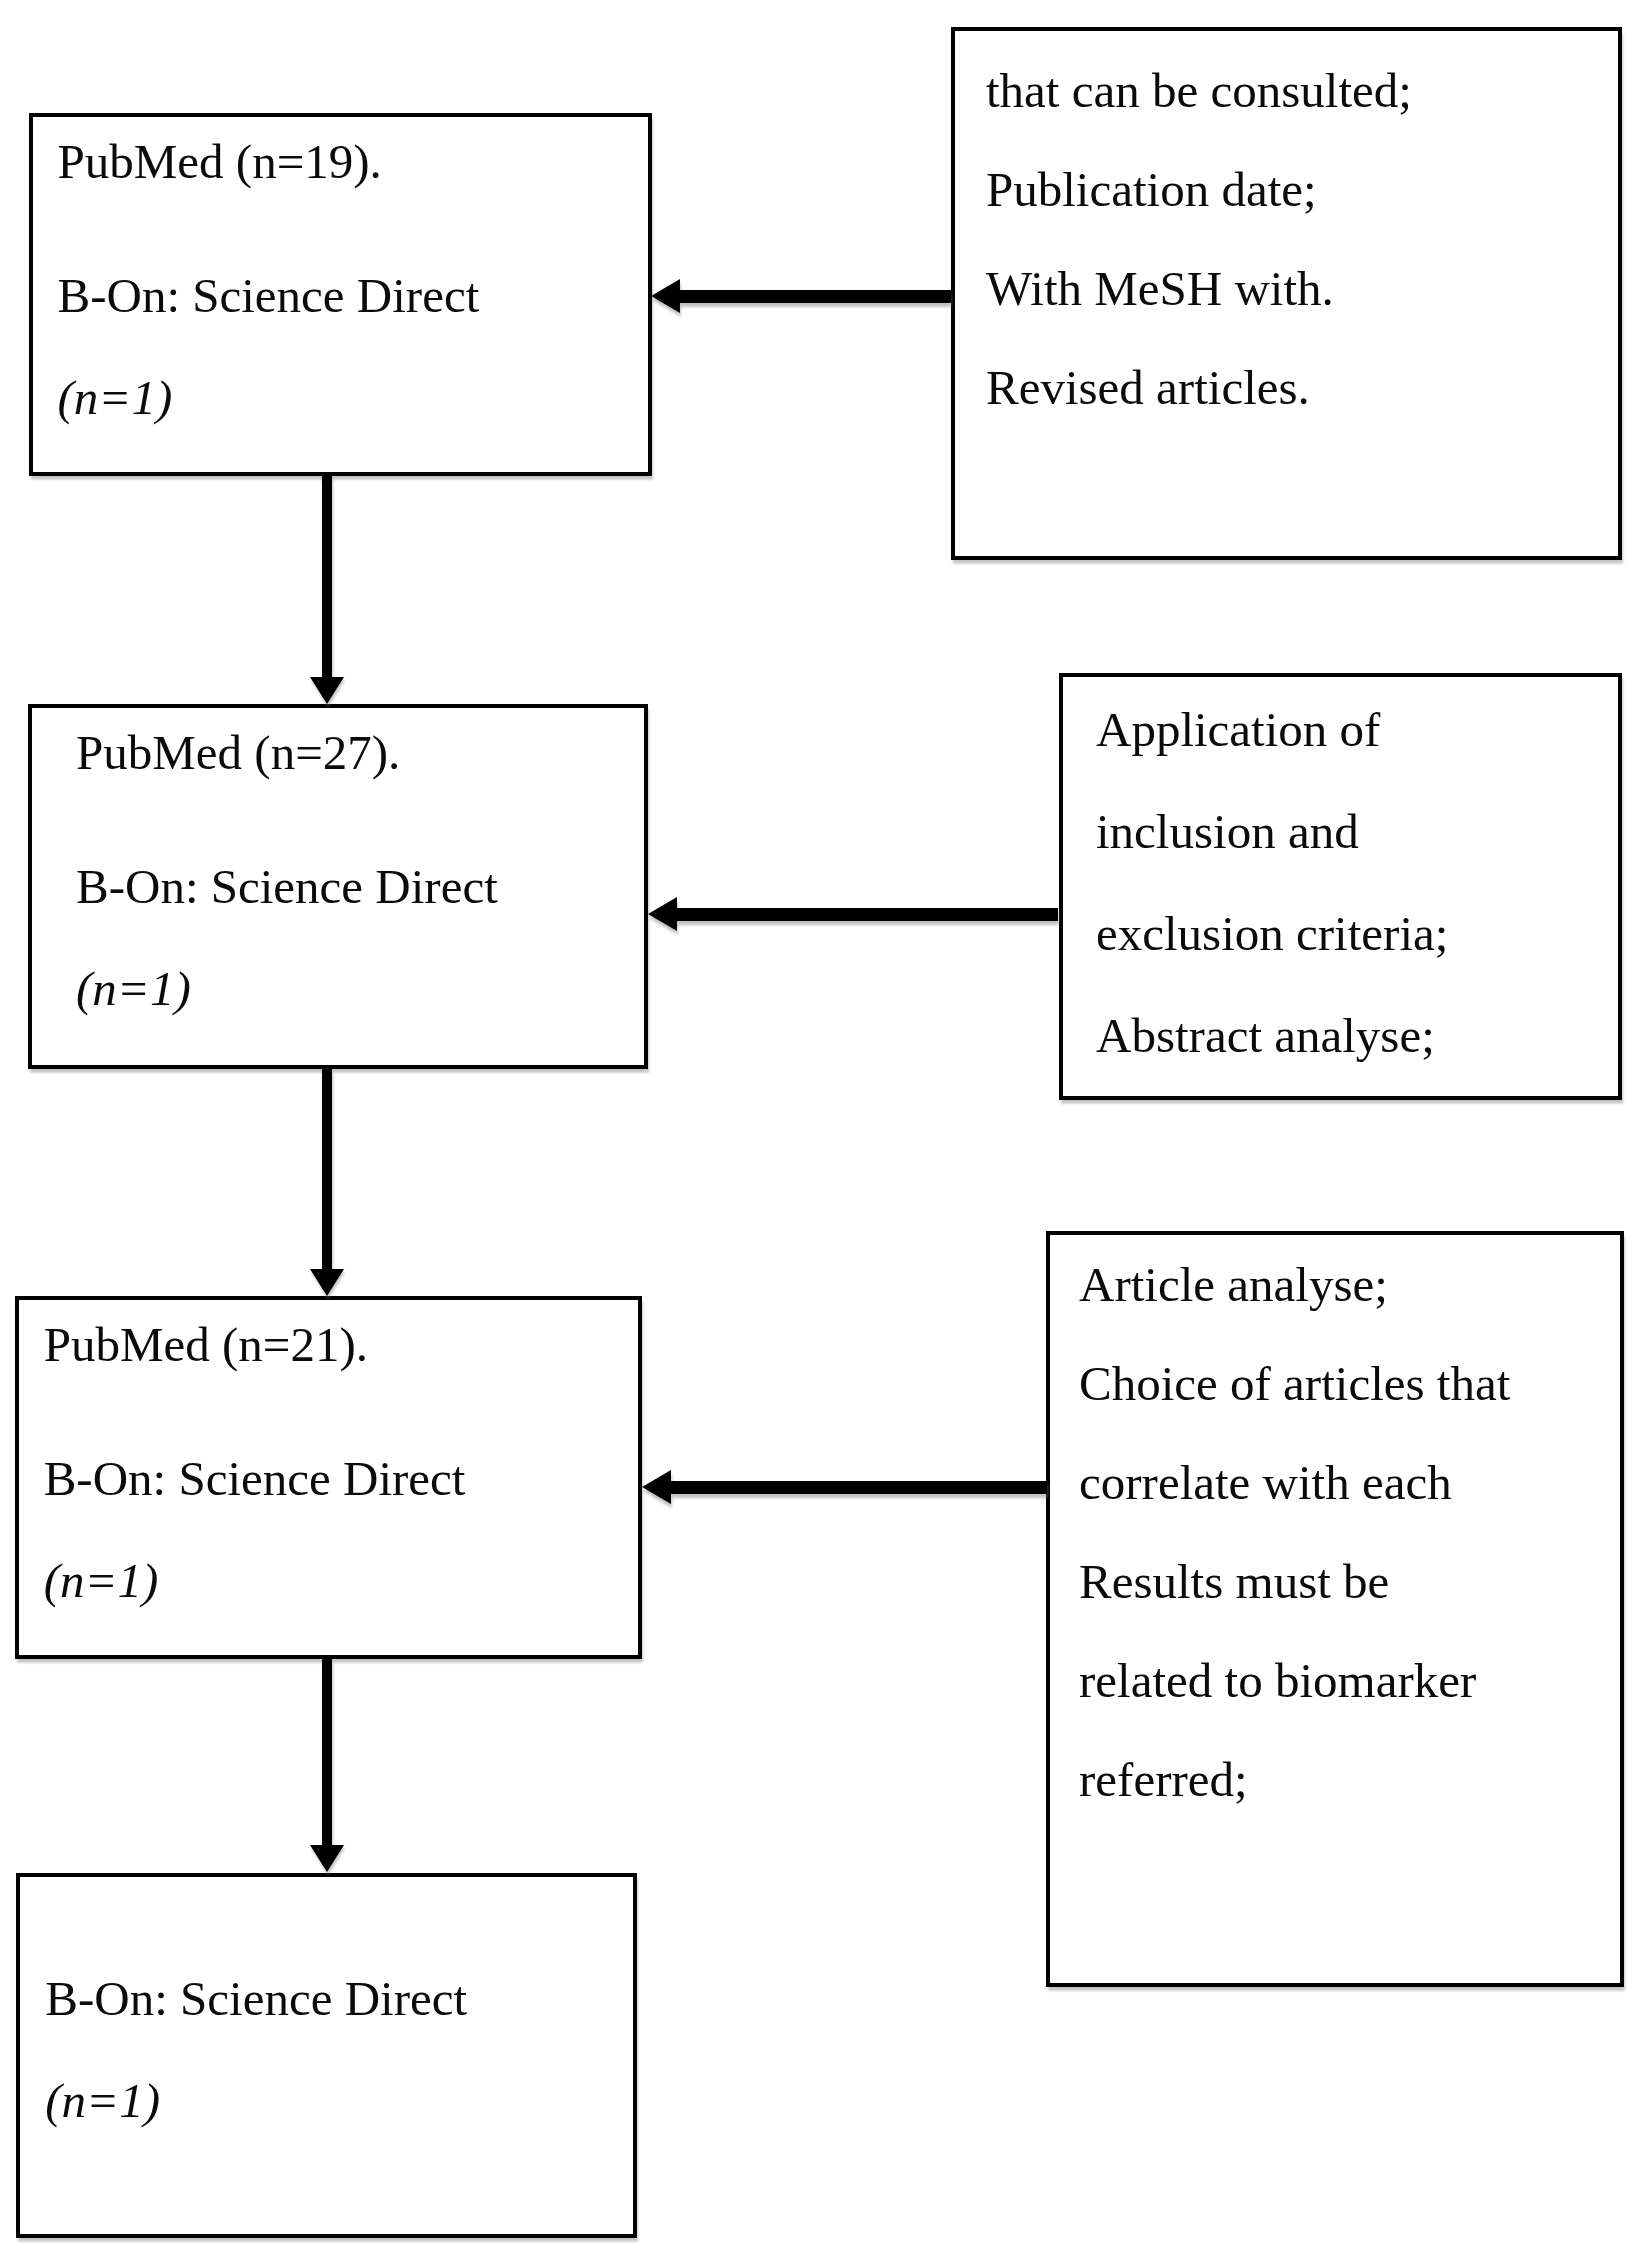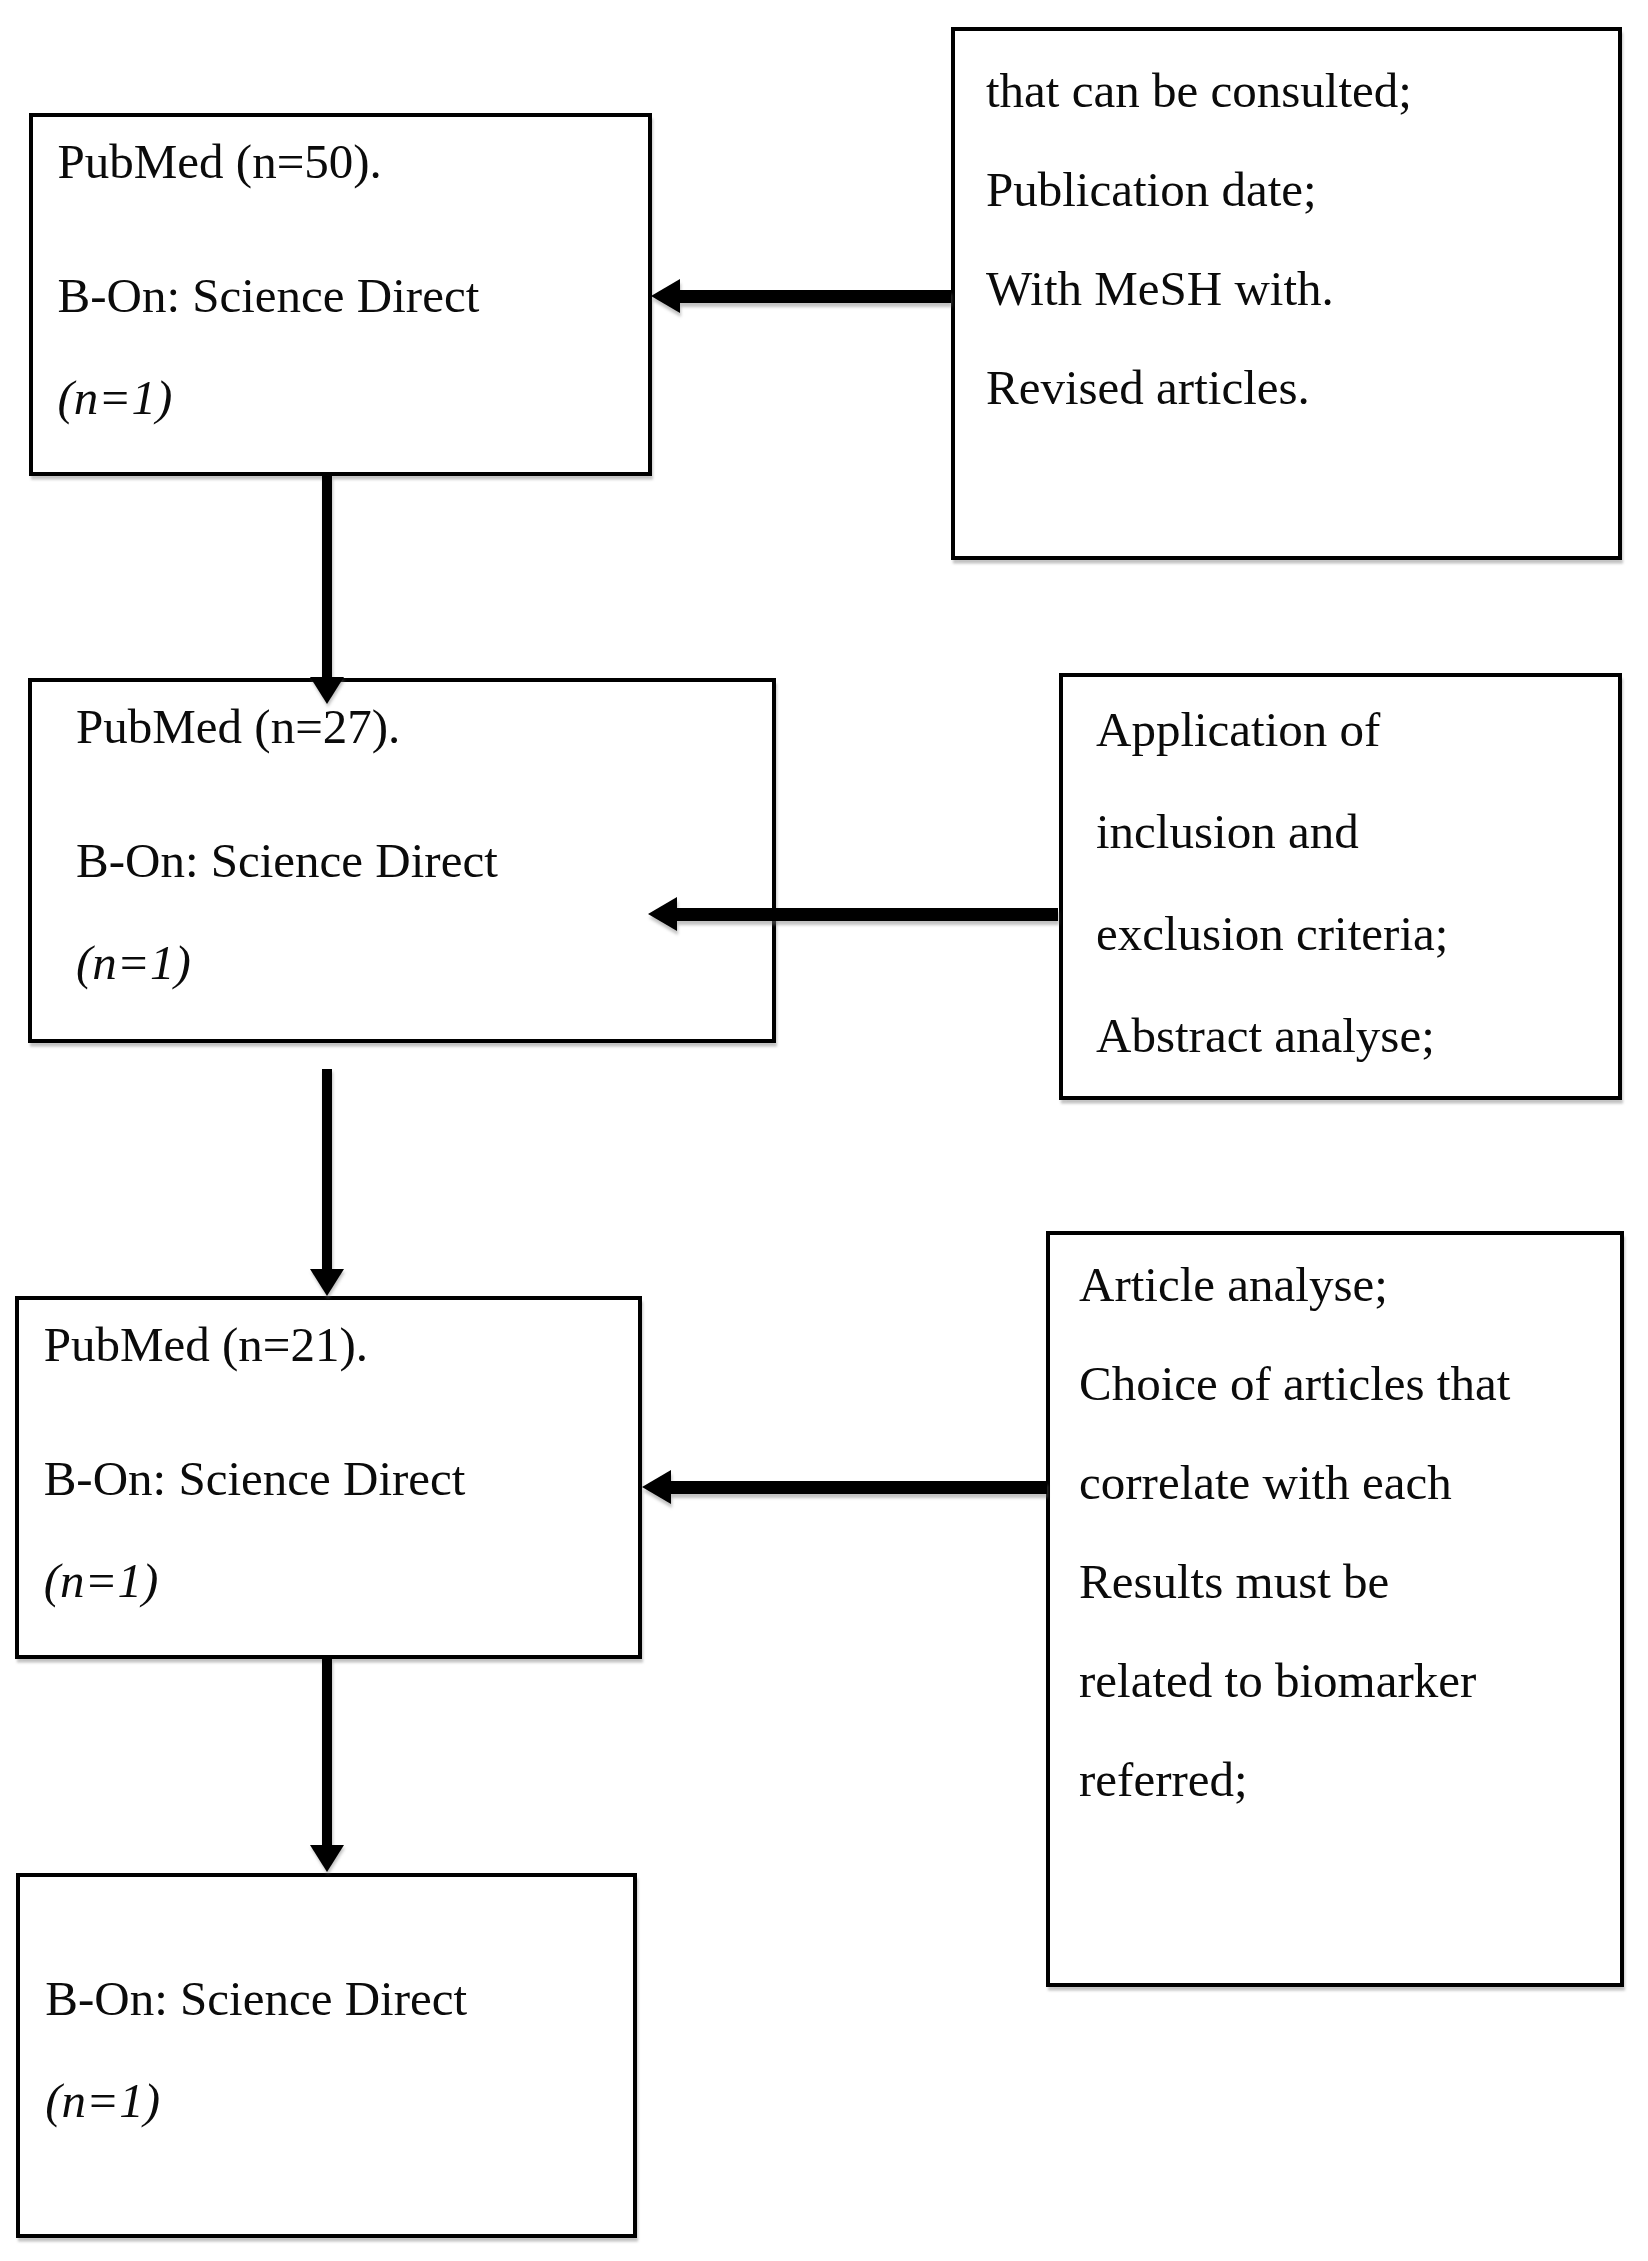--- a/index.html
+++ b/index.html
@@ -31,21 +31,21 @@
 
   
   .lb { padding: 16.3px 11.4px 0 25px; }
   .lb p.gap-lg { margin-top: 77px; }
   .lb p.gap-sm { margin-top: 45px; font-style: italic; }
 
   
   .rb p { line-height: 99px; }
 
   #box-stage-1 { left: 28.5px;   top: 113px;  width: 623px; height: 363px; }
-  #box-stage-2 { left: 28px;   top: 678px;  width: 748px; height: 365px; padding-left: 44px; }
+  #box-stage-2 { left: 28px;   top: 704px;  width: 620px; height: 365px; padding-left: 44px; }
   #box-stage-3 { left: 14.7px;   top: 1296px; width: 627px; height: 363px; }
   #box-stage-4 { left: 16.3px;   top: 1873px; width: 621px; height: 365px; }
 
   #box-criteria-1 { left: 951px; top: 27px;   width: 671px; height: 533px; padding: 9.8px 11.4px 0 31px; }
   #box-criteria-2 { left: 1059px; top: 673px;  width: 563px; height: 427px; padding: 1.6px 11.4px 0 33px; }
   #box-criteria-3 { left: 1046px; top: 1231px; width: 578px; height: 756px; padding: 0 11.4px 0 29px; }
   #box-criteria-2 p { line-height: 102px; }
   #box-criteria-3 p { line-height: 99px; }
 
   
@@ -97,21 +97,21 @@
   #arrow-v1 { left: 309px; top: 476px;  height: 228px; }
   #arrow-v2 { left: 309px; top: 1069px; height: 227px; }
   #arrow-v3 { left: 309px; top: 1659px; height: 213px; }
 </style>
 </head>
 <body>
 
 <div class="canvas">
 
   <div class="box lb" id="box-stage-1">
-    <p>PubMed (n=50).</p>
+    <p>PubMed (n=19).</p>
     <p class="gap-lg">B-On: Science Direct</p>
     <p class="gap-sm">(n=1)</p>
   </div>
 
   <div class="box lb" id="box-stage-2">
     <p>PubMed (n=27).</p>
     <p class="gap-lg">B-On: Science Direct</p>
     <p class="gap-sm">(n=1)</p>
   </div>
 

